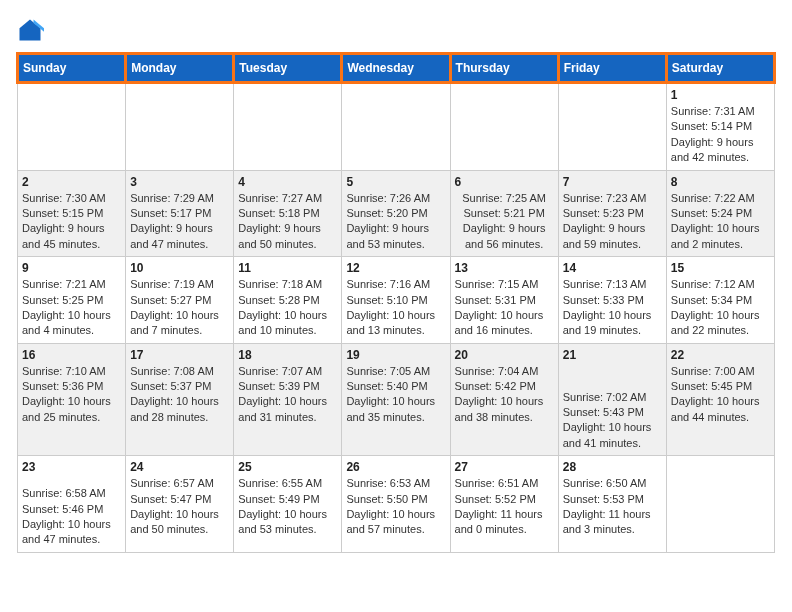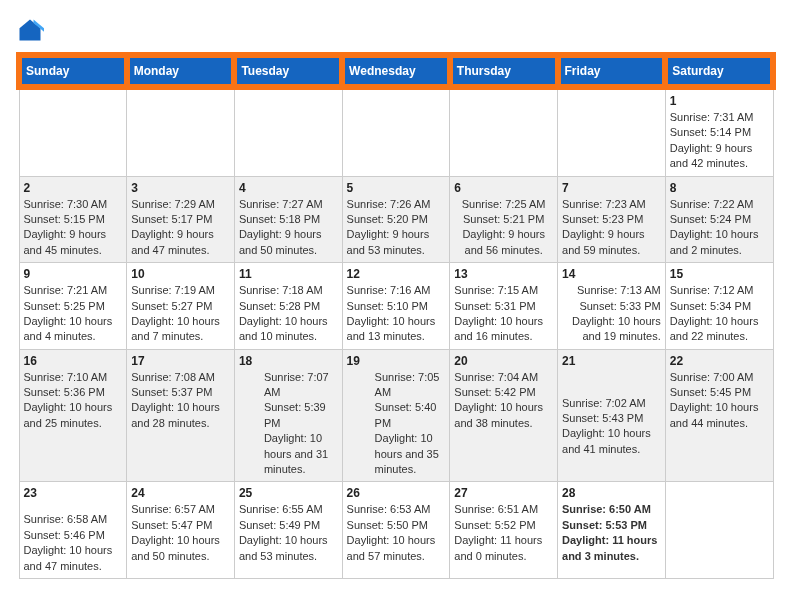--- a/index.html
+++ b/index.html
@@ -51,21 +51,21 @@
       border-collapse: collapse;
       font-size: 10.5px;
     }
     .calendar thead th {
       background-color: #1565c0;
       color: #fff;
       padding: 6px 4px;
       text-align: left;
       font-size: 12px;
       font-weight: bold;
-      border: 6px solid #f97316;
+      border: 3px solid #f97316;
     }
     .calendar tbody td {
       border: 1px solid #ccc;
       vertical-align: top;
       padding: 4px;
       width: calc(100% / 7);
       height: 80px;
     }
     .day-num {
       font-size: 12px;
@@ -202,21 +202,21 @@
 Daylight: 10 hours and 13 minutes.</div>
         </td>
         <td>
           <span class="day-num">13</span>
           <div class="day-info" style="white-space: pre-line;">Sunrise: 7:15 AM
 Sunset: 5:31 PM
 Daylight: 10 hours and 16 minutes.</div>
         </td>
         <td>
           <span class="day-num">14</span>
-          <div class="day-info" style="white-space: pre-line; text-align: right;">Sunrise: 7:13 AM
+          <div class="day-info" style="white-space: pre-line;">Sunrise: 7:13 AM
 Sunset: 5:33 PM
 Daylight: 10 hours and 19 minutes.</div>
         </td>
         <td>
           <span class="day-num">15</span>
           <div class="day-info" style="white-space: pre-line;">Sunrise: 7:12 AM
 Sunset: 5:34 PM
 Daylight: 10 hours and 22 minutes.</div>
         </td>
       </tr>
@@ -228,27 +228,27 @@
 Daylight: 10 hours and 25 minutes.</div>
         </td>
         <td>
           <span class="day-num">17</span>
           <div class="day-info" style="white-space: pre-line;">Sunrise: 7:08 AM
 Sunset: 5:37 PM
 Daylight: 10 hours and 28 minutes.</div>
         </td>
         <td>
           <span class="day-num">18</span>
-          <div class="day-info" style="white-space: pre-line; margin-left: 25px;">Sunrise: 7:07 AM
+          <div class="day-info" style="white-space: pre-line;">Sunrise: 7:07 AM
 Sunset: 5:39 PM
 Daylight: 10 hours and 31 minutes.</div>
         </td>
         <td>
           <span class="day-num">19</span>
-          <div class="day-info" style="white-space: pre-line; margin-left: 28px;">Sunrise: 7:05 AM
+          <div class="day-info" style="white-space: pre-line;">Sunrise: 7:05 AM
 Sunset: 5:40 PM
 Daylight: 10 hours and 35 minutes.</div>
         </td>
         <td>
           <span class="day-num">20</span>
           <div class="day-info" style="white-space: pre-line;">Sunrise: 7:04 AM
 Sunset: 5:42 PM
 Daylight: 10 hours and 38 minutes.</div>
         </td>
         <td>
@@ -290,20 +290,20 @@
 Daylight: 10 hours and 57 minutes.</div>
         </td>
         <td>
           <span class="day-num">27</span>
           <div class="day-info" style="white-space: pre-line;">Sunrise: 6:51 AM
 Sunset: 5:52 PM
 Daylight: 11 hours and 0 minutes.</div>
         </td>
         <td>
           <span class="day-num">28</span>
-          <div class="day-info" style="white-space: pre-line; font-weight: bold;">Sunrise: 6:50 AM
+          <div class="day-info" style="white-space: pre-line;">Sunrise: 6:50 AM
 Sunset: 5:53 PM
 Daylight: 11 hours and 3 minutes.</div>
         </td>
         <td class="empty-cell"></td>
       </tr>
     </tbody>
 </table>
 
 </body></html>

